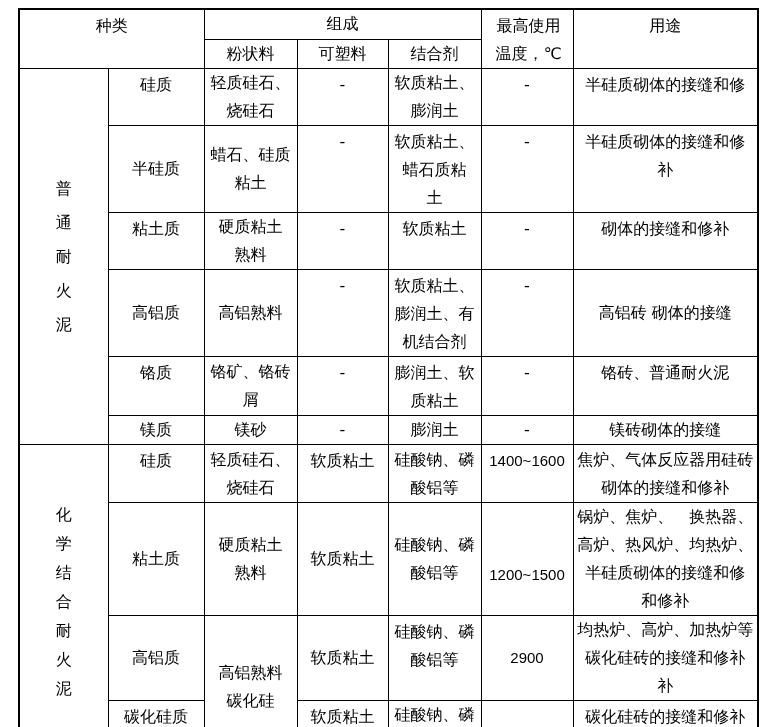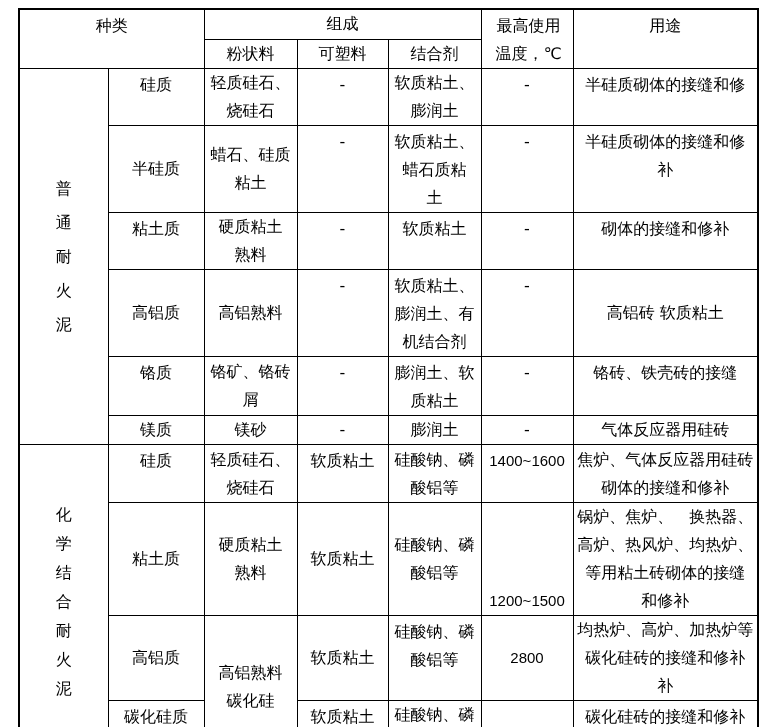--- a/index.html
+++ b/index.html
@@ -24,21 +24,21 @@
     line-height:28px;
     text-align:center;
     vertical-align:middle;
     padding:0 3px;
     white-space:pre-line;
     overflow:hidden;
   }
   th { font-weight:normal; }
   .vt   { vertical-align:top; padding-top:2px; }
   .vb   { vertical-align:bottom; padding-bottom:7px; }
-  .vlow { vertical-align:bottom; }
+  .vlow { vertical-align:bottom; padding-bottom:26px; }
   .temp-hdr { text-align:center; padding-left:6px; }
   .vname {
     width:17px;
     margin:4px auto;
     word-break:break-all;
     white-space:normal;
   }
   .lh34 { line-height:34px; }
   .lh29 { line-height:29px;font-family:Liberation Serif, serif; }
   .num {
@@ -110,39 +110,39 @@
       <td class="vt">砌体的接缝和修补</td>
     </tr>
     <tr style="height:78px">
       <td>高铝质</td>
       <td>高铝熟料</td>
       <td class="vt">-</td>
       <td class="vt">软质粘土、
 膨润土、有
 机结合剂</td>
       <td class="vt">-</td>
-      <td>高铝砖 软质粘土</td>
+      <td>高铝砖 砌体的接缝</td>
     </tr>
     <tr style="height:56px">
       <td class="vt">铬质</td>
       <td>铬矿、铬砖
 屑</td>
       <td class="vt">-</td>
       <td class="vt">膨润土、软
 质粘土</td>
       <td class="vt">-</td>
-      <td class="vt">铬砖、铁壳砖的接缝</td>
+      <td class="vt">铬砖、普通耐火泥</td>
     </tr>
     <tr style="height:28px">
       <td>镁质</td>
       <td>镁砂</td>
       <td>-</td>
       <td>膨润土</td>
       <td>-</td>
-      <td>气体反应器用硅砖</td>
+      <td>镁砖砌体的接缝</td>
     </tr>
 
     <tr style="height:58px">
       <td rowspan="4">
         <div class="vname lh29">化学结合耐火泥</div>
       </td>
       <td class="vt">硅质</td>
       <td>轻质硅石、
 烧硅石</td>
       <td class="vt">软质粘土</td>
@@ -155,31 +155,31 @@
     <tr style="height:111px">
       <td>粘土质</td>
       <td>硬质粘土
 熟料</td>
       <td>软质粘土</td>
       <td>硅酸钠、磷
 酸铝等</td>
       <td class="vlow num">1200~1500</td>
       <td>锅炉、焦炉、　换热器、
 高炉、热风炉、均热炉、
-等用粘土砖砌体的接缝
+半硅质砌体的接缝和修
 和修补</td>
     </tr>
     <tr style="height:78px">
       <td>高铝质</td>
       <td rowspan="2">高铝熟料
 碳化硅</td>
       <td>软质粘土</td>
       <td class="vt">硅酸钠、磷
 酸铝等</td>
-      <td class="num">2800</td>
+      <td class="num">2900</td>
       <td>均热炉、高炉、加热炉等
 碳化硅砖的接缝和修补
 补</td>
     </tr>
     <tr style="height:54px">
       <td class="vt">碳化硅质</td>
       <td class="vt">软质粘土</td>
       <td>硅酸钠、磷
 酸铝等</td>
       <td class="vb num">1550</td>

